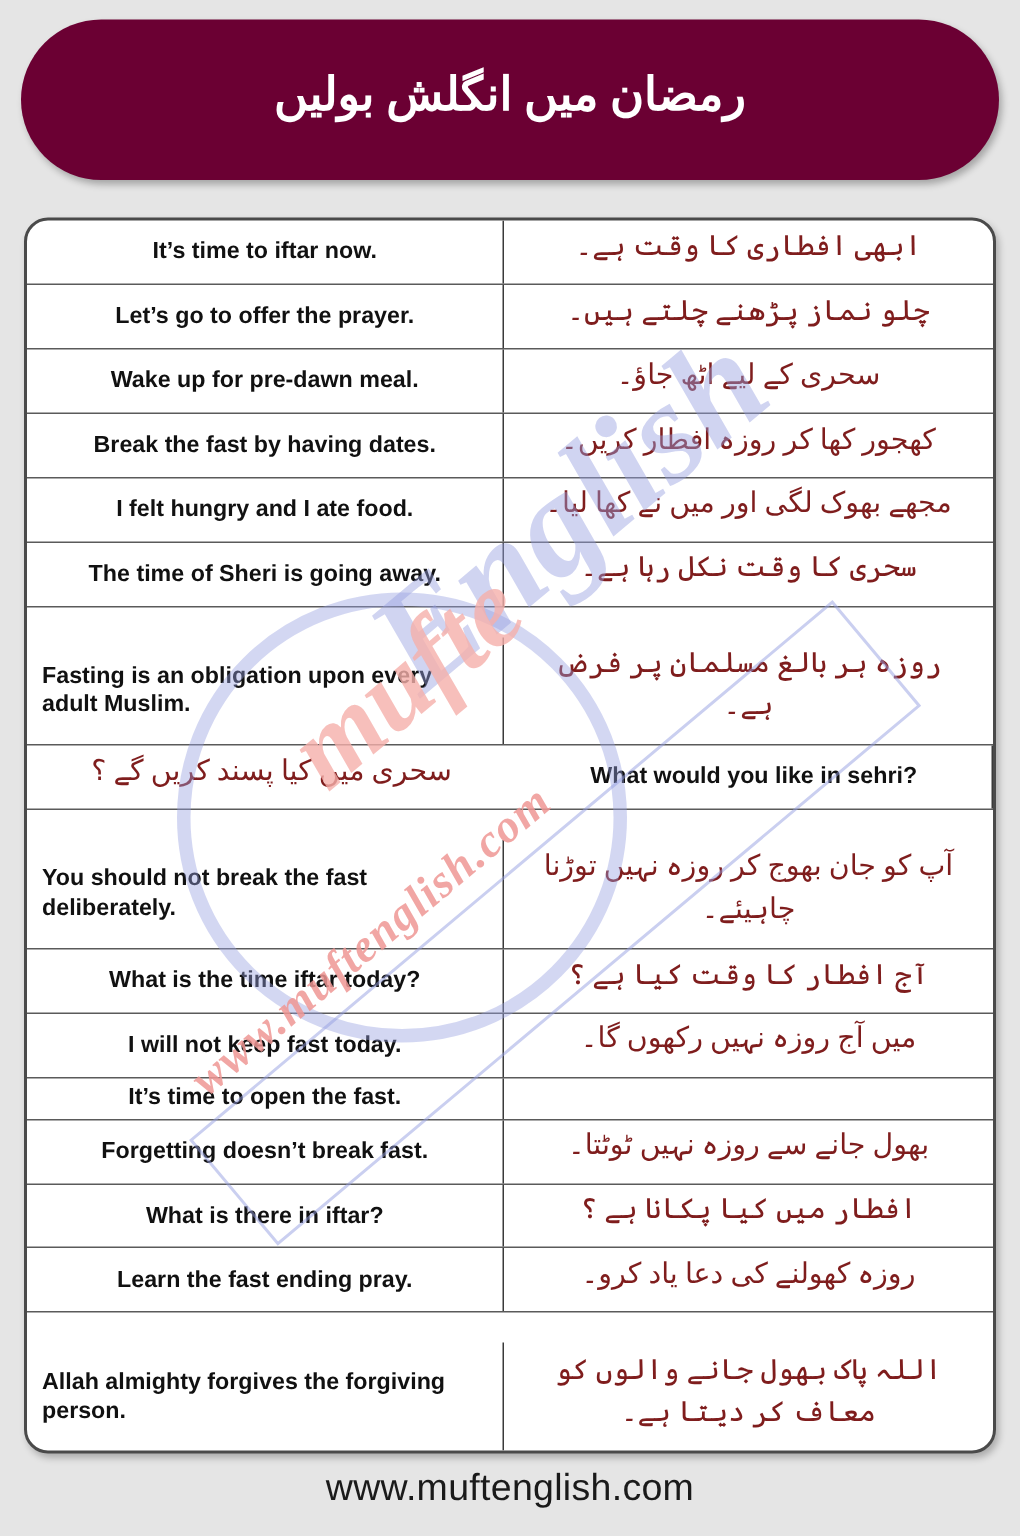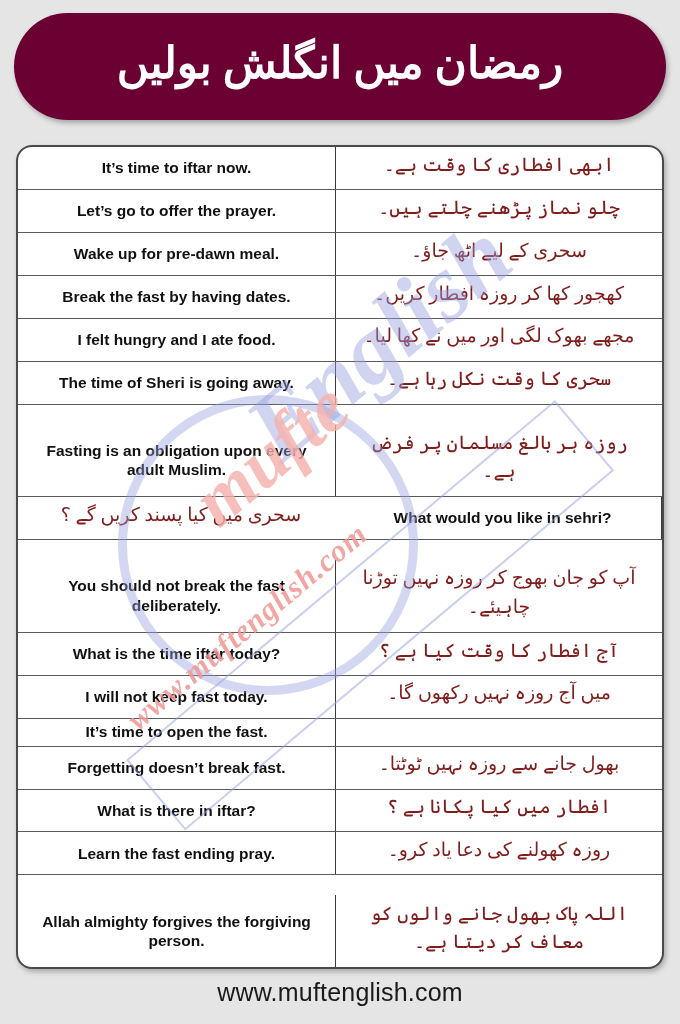--- a/index.html
+++ b/index.html
@@ -34,21 +34,21 @@
     border-radius: 54px;
     box-shadow: 2px 3px 5px rgba(0,0,0,0.28);
     display: flex;
     align-items: center;
     justify-content: center;
     overflow: hidden;
   }
   .header-title {
     color: #ffffff;
     font-family: "Liberation Serif", "DejaVu Serif", serif;
-    font-size: 44px;
+    font-size: 31px;
     font-weight: 700;
     direction: rtl;
     unicode-bidi: bidi-override;
     line-height: 1.25;
     letter-spacing: 0.5px;
     white-space: nowrap;
     padding-bottom: 6px;
     text-align: center;
   }
 
@@ -94,21 +94,20 @@
   }
   .cell-en {
     width: 318px;
     flex: 0 0 318px;
     border-right: 1.5px solid #3a3a3a;
     padding: 2px 10px;
     font-family: "Liberation Sans", sans-serif;
     font-weight: 700;
     font-size: 15.5px;
     color: #111111;
-    text-align: center;
     line-height: 1.26;
   }
   .cell-ur {
     flex: 1 1 auto;
     padding: 2px 18px 8px 18px;
     font-family: "Liberation Serif", "DejaVu Serif", serif;
     font-size: 19px;
     color: #7f1d1d;
     direction: rtl;
     text-align: center;

